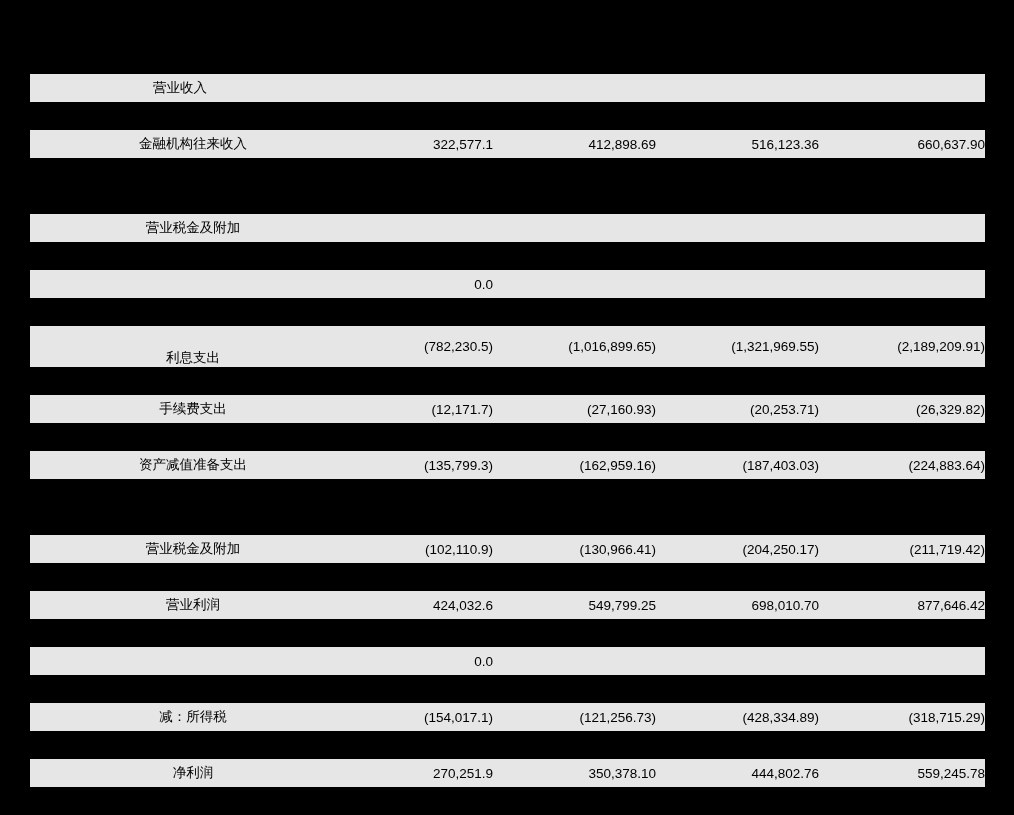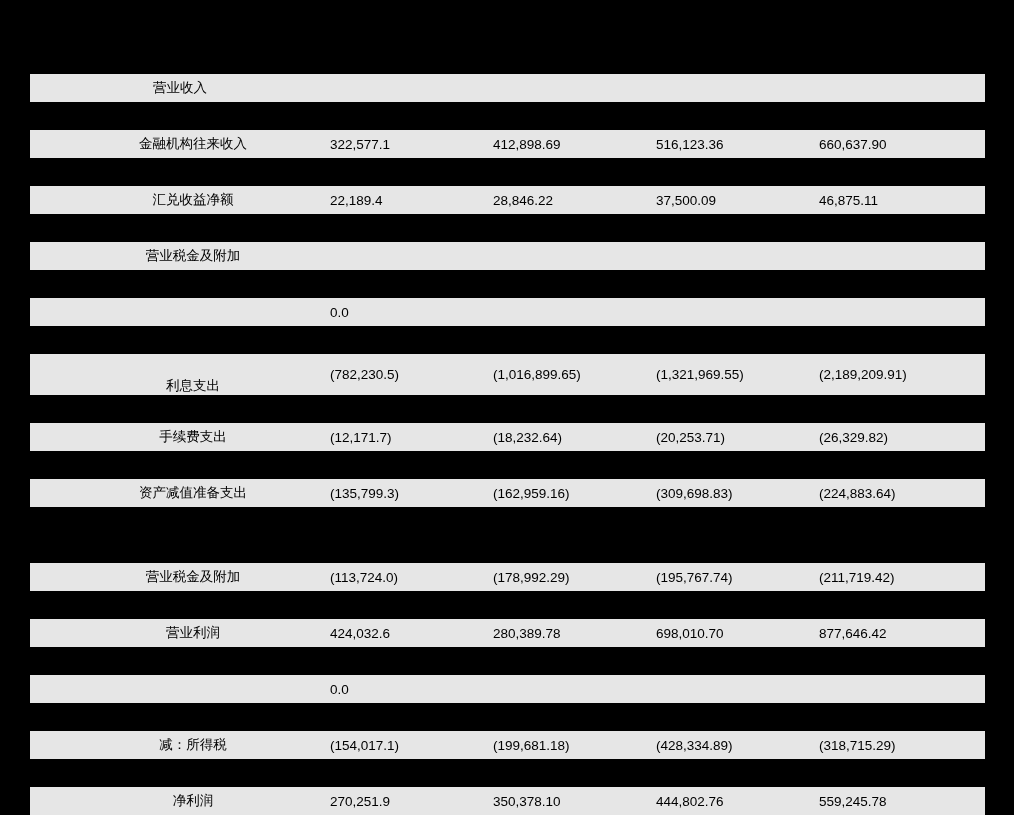--- a/index.html
+++ b/index.html
@@ -51,21 +51,21 @@
     width: 300px;
     text-align: center;
     font-family: Liberation Sans, sans-serif;
     font-size: 14px;
   }
   .c-label .ind {
     display: inline-block;
   }
   .c-num {
     width: 163px;
-    text-align: left;
+    text-align: right;
     font-family: "Liberation Sans", sans-serif;
     font-size: 13px;
   }
   .c-num.last {
     width: 166px;
   }
 </style>
 </head>
 <body>
 
@@ -86,27 +86,20 @@
           <tr>
             <td class="c-label"><span class="ind" style="padding-left: 26px;">金融机构往来收入</span></td>
             <td class="c-num">322,577.1</td>
             <td class="c-num">412,898.69</td>
             <td class="c-num">516,123.36</td>
             <td class="c-num last">660,637.90</td>
           </tr>
           <tr class="spacer">
             <td colspan="5"></td>
           </tr>
-          <tr>
-            <td class="c-label"><span class="ind" style="padding-left: 26px;">汇兑收益净额</span></td>
-            <td class="c-num">22,189.4</td>
-            <td class="c-num">28,846.22</td>
-            <td class="c-num">37,500.09</td>
-            <td class="c-num last">46,875.11</td>
-          </tr>
           <tr class="spacer">
             <td colspan="5"></td>
           </tr>
           <tr>
             <td class="c-label"><span class="ind" style="padding-left: 26px;">营业税金及附加</span></td>
             <td class="c-num"></td>
             <td class="c-num"></td>
             <td class="c-num"></td>
             <td class="c-num last"></td>
           </tr>
@@ -129,74 +122,74 @@
             <td class="c-num">(1,016,899.65)</td>
             <td class="c-num">(1,321,969.55)</td>
             <td class="c-num last">(2,189,209.91)</td>
           </tr>
           <tr class="spacer">
             <td colspan="5"></td>
           </tr>
           <tr>
             <td class="c-label"><span class="ind" style="padding-left: 26px;">手续费支出</span></td>
             <td class="c-num">(12,171.7)</td>
-            <td class="c-num">(18,232.64)</td>
+            <td class="c-num">(27,160.93)</td>
             <td class="c-num">(20,253.71)</td>
             <td class="c-num last">(26,329.82)</td>
           </tr>
           <tr class="spacer">
             <td colspan="5"></td>
           </tr>
           <tr>
             <td class="c-label"><span class="ind" style="padding-left: 26px;">资产减值准备支出</span></td>
             <td class="c-num">(135,799.3)</td>
             <td class="c-num">(162,959.16)</td>
-            <td class="c-num">(309,698.83)</td>
+            <td class="c-num">(187,403.03)</td>
             <td class="c-num last">(224,883.64)</td>
           </tr>
           <tr class="spacer">
             <td colspan="5"></td>
           </tr>
           <tr class="spacer">
             <td colspan="5"></td>
           </tr>
           <tr>
             <td class="c-label"><span class="ind" style="padding-left: 26px;">营业税金及附加</span></td>
-            <td class="c-num">(113,724.0)</td>
-            <td class="c-num">(178,992.29)</td>
-            <td class="c-num">(195,767.74)</td>
+            <td class="c-num">(102,110.9)</td>
+            <td class="c-num">(130,966.41)</td>
+            <td class="c-num">(204,250.17)</td>
             <td class="c-num last">(211,719.42)</td>
           </tr>
           <tr class="spacer">
             <td colspan="5"></td>
           </tr>
           <tr>
             <td class="c-label"><span class="ind" style="padding-left: 26px;">营业利润</span></td>
             <td class="c-num">424,032.6</td>
-            <td class="c-num">280,389.78</td>
+            <td class="c-num">549,799.25</td>
             <td class="c-num">698,010.70</td>
             <td class="c-num last">877,646.42</td>
           </tr>
           <tr class="spacer">
             <td colspan="5"></td>
           </tr>
           <tr>
             <td class="c-label"><span class="ind" style="padding-left: 0px;"></span></td>
             <td class="c-num">0.0</td>
             <td class="c-num"></td>
             <td class="c-num"></td>
             <td class="c-num last"></td>
           </tr>
           <tr class="spacer">
             <td colspan="5"></td>
           </tr>
           <tr>
             <td class="c-label"><span class="ind" style="padding-left: 26px;">减：所得税</span></td>
             <td class="c-num">(154,017.1)</td>
-            <td class="c-num">(199,681.18)</td>
+            <td class="c-num">(121,256.73)</td>
             <td class="c-num">(428,334.89)</td>
             <td class="c-num last">(318,715.29)</td>
           </tr>
           <tr class="spacer">
             <td colspan="5"></td>
           </tr>
           <tr>
             <td class="c-label"><span class="ind" style="padding-left: 26px;">净利润</span></td>
             <td class="c-num">270,251.9</td>
             <td class="c-num">350,378.10</td>

